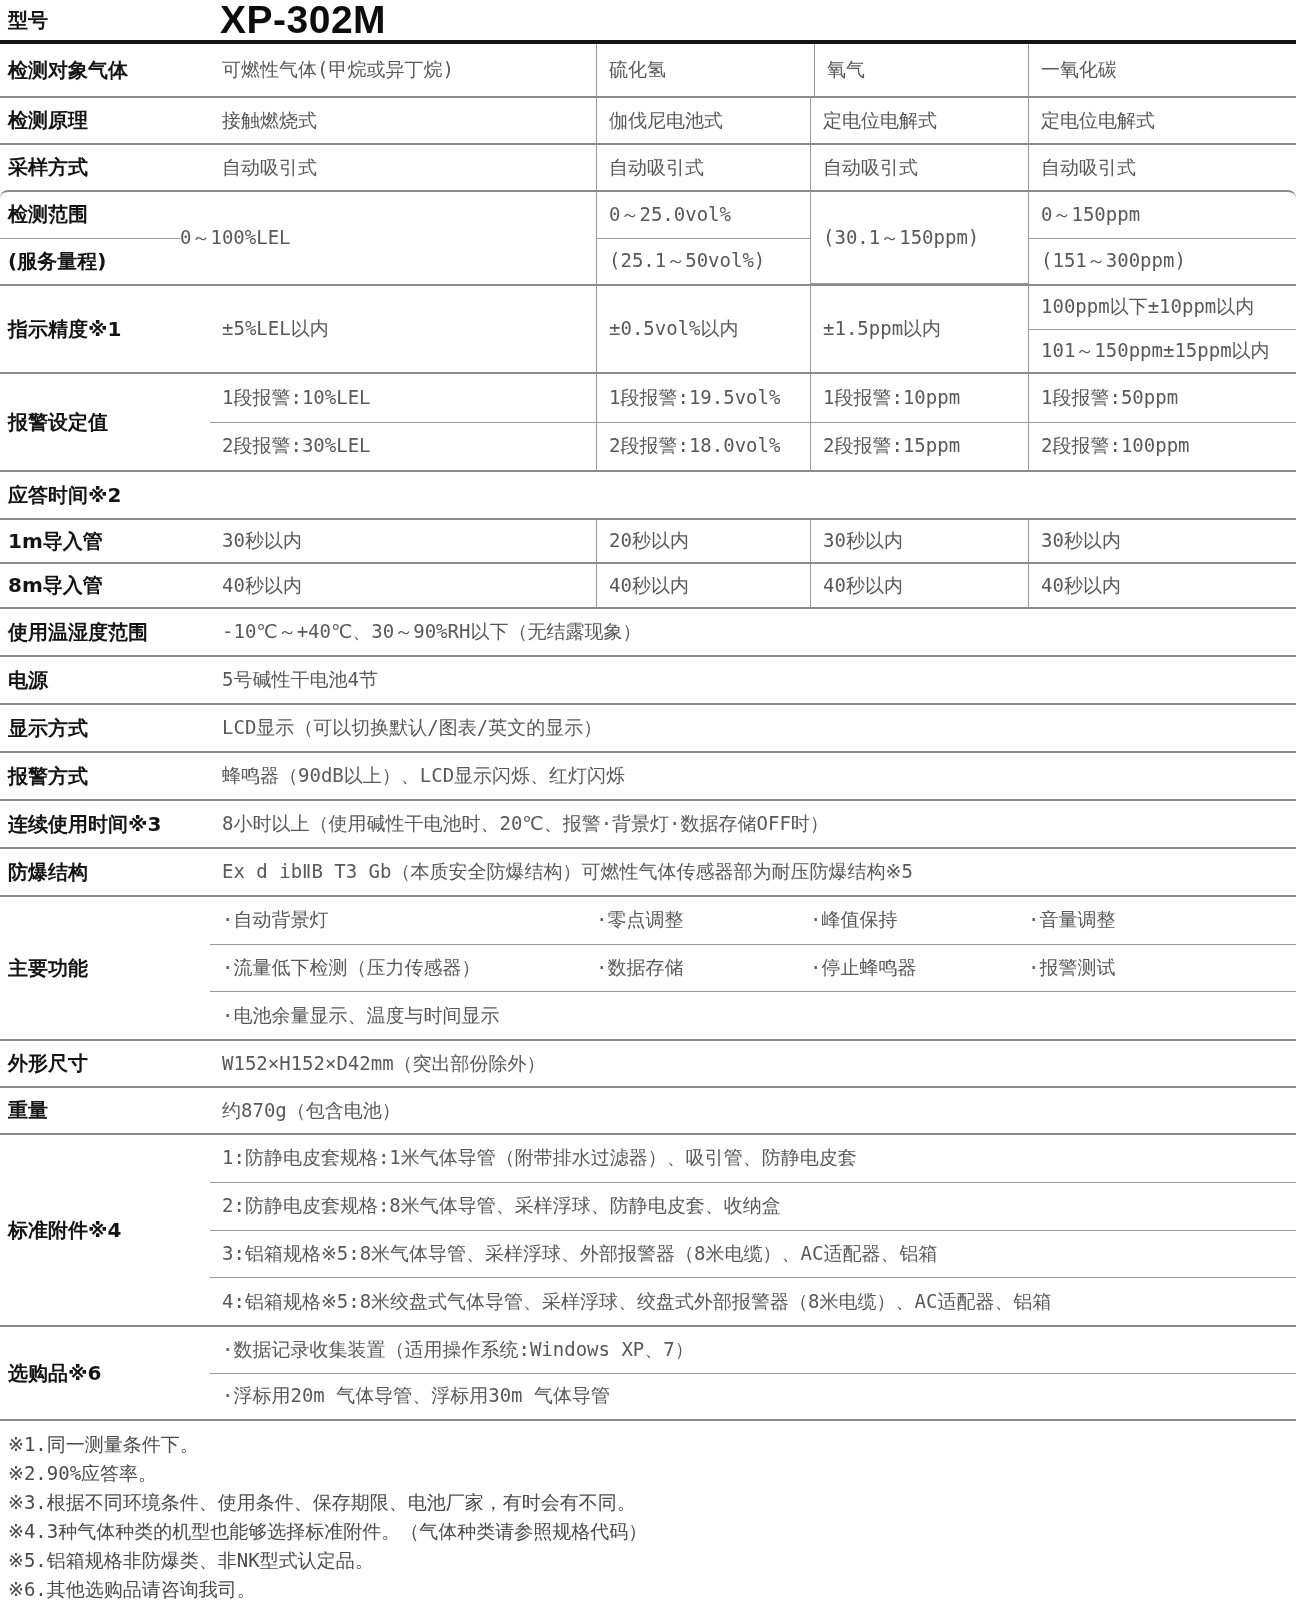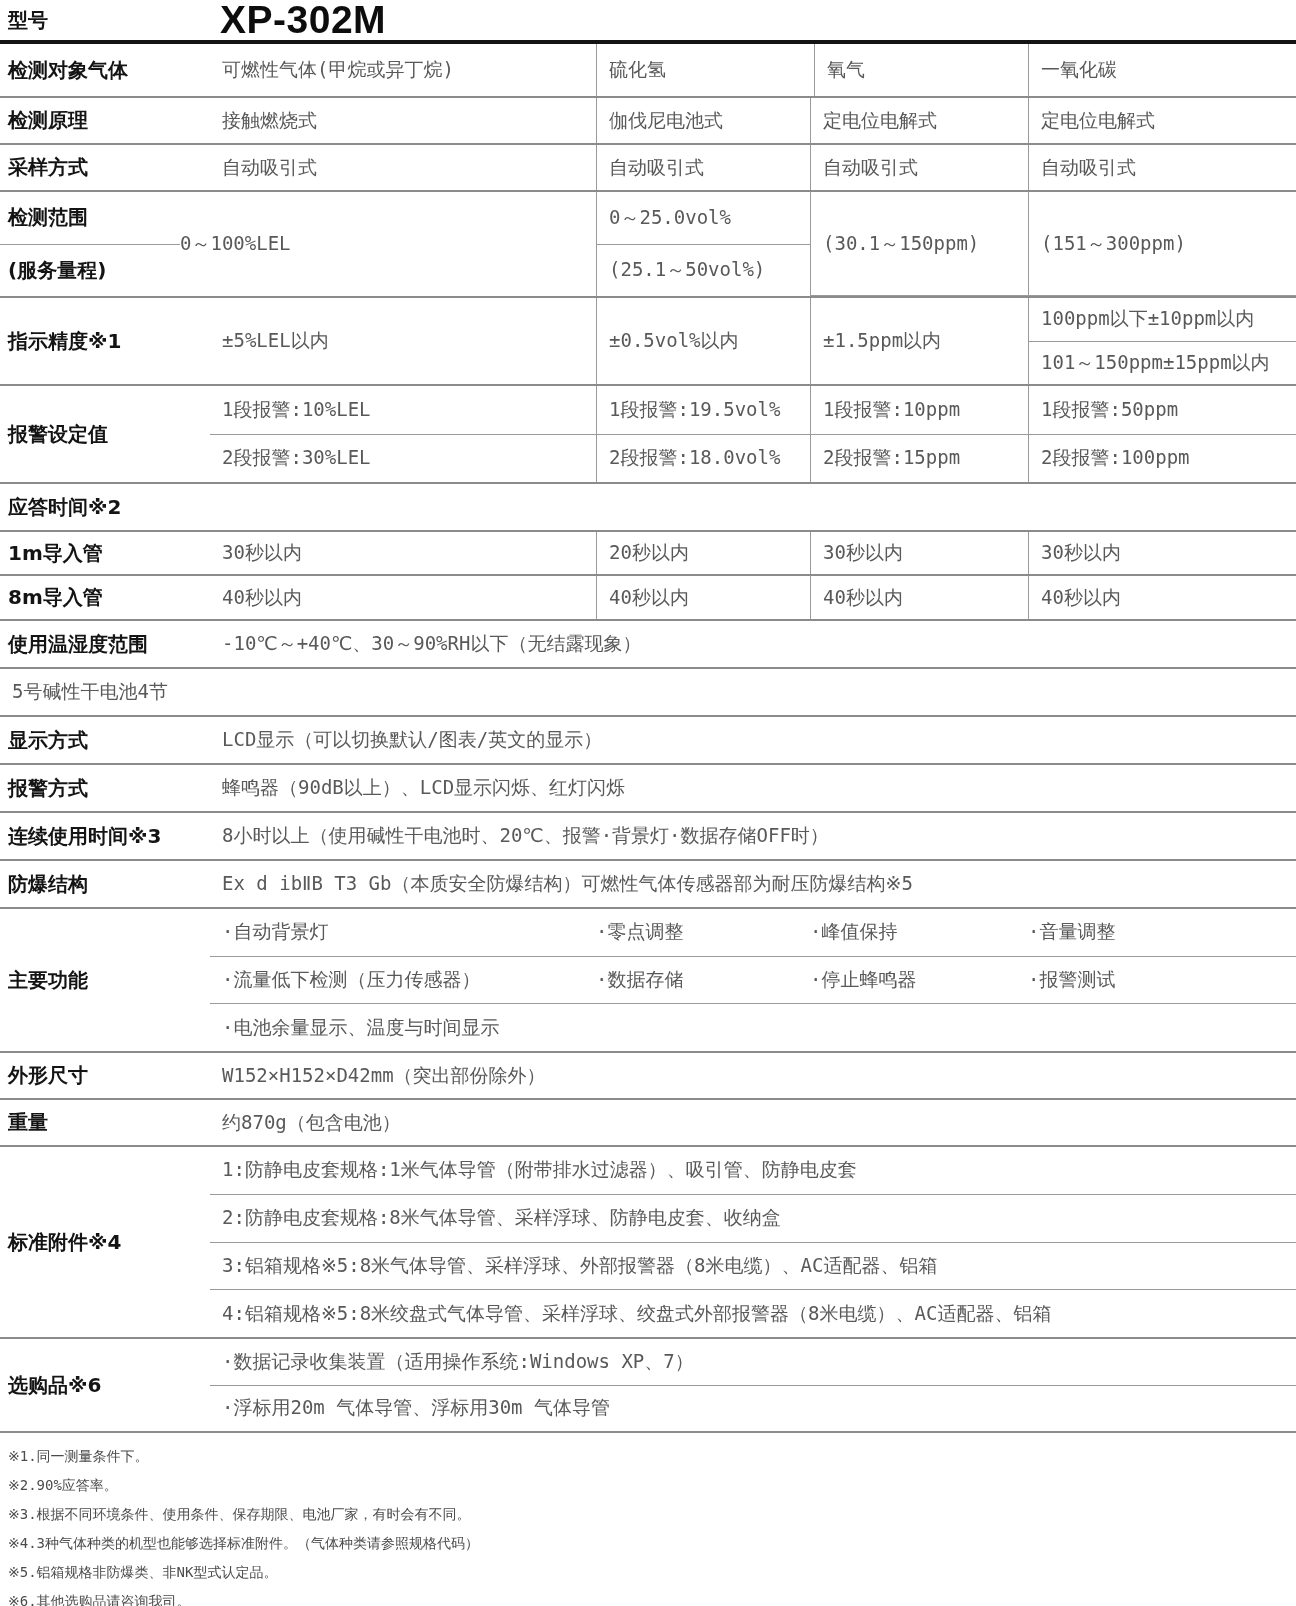--- a/index.html
+++ b/index.html
@@ -30,21 +30,21 @@
   .stack>.srow + .srow{border-top:1px solid var(--vline,#9a9a9a);}
 
   
   .row-header{height:44px;border-bottom:4px solid var(--hrule,#141414);display:flex;align-items:center;}
   .row-header .model{font-family:"Liberation Sans","DejaVu Sans",sans-serif;
       font-weight:700;font-size:39px;letter-spacing:0.5px;color:#0d0d0d;padding-left:10px;}
   .row-gas{height:52px;border-top:none !important;}
   .row-principle{height:47px;}
   .row-sampling{height:47px;}
 
-  .row-range{height:106px;}
+  .row-range{height:94px;border-radius:8px;}
   .range-lab{width:180px;display:flex;flex-direction:column;}
   .range-lab>div{flex:1;display:flex;align-items:center;padding-left:8px;
       font-weight:700;font-size:20px;}
   .range-lab>div:first-child{border-bottom:1px solid var(--vline,#9a9a9a);}
   .range-c1{width:416px;display:flex;align-items:center;}
   .rstack{display:flex;flex-direction:column;}
   .rstack>div{flex:1;display:flex;align-items:center;padding-left:12px;}
   .rstack>div:first-child{border-bottom:1px solid var(--vline,#9a9a9a);}
   .w-c2{width:214px;}.w-c3{width:218px;}.w-c4{width:268px;}
 
@@ -61,21 +61,21 @@
   .row-opt{height:94px;}
 
   .fcell1{width:386px;padding-left:12px;}
   .fcell2{width:214px;}
   .fcell3{width:218px;}
   .fcell4{width:268px;}
 
   
   .footnotes{height:187px;padding:9px 0 0 8px;}
   .footnotes .fn{font-family:"DejaVu Sans Mono","DejaVu Sans",sans-serif;
-      font-size:14px;color:#4b4b4b;line-height:29px;}
+      font-size:19px;color:#4b4b4b;line-height:29px;}
 </style>
 </head>
 <body>
 
 <div class="sheet">
 
   <div class="row-header">
     <div class="lab">型号</div>
     <div class="model">XP-302M</div>
   </div>
@@ -111,20 +111,21 @@
     </div>
     <div class="range-c1 val">0～100%LEL</div>
     <div class="rstack w-c2 vline">
       <div class="val">0～25.0vol%</div>
       <div class="val">(25.1～50vol%)</div>
     </div>
     <div class="rstack w-c3 vline">
       <div class="val">(30.1～150ppm)</div>
     </div>
     <div class="rstack w-c4 vline">
+      <div class="val">0～150ppm</div>
       <div class="val">(151～300ppm)</div>
     </div>
   </div>
 
   <div class="trow row-accuracy">
     <div class="lab">指示精度※1</div>
     <div class="cell c1 val">±5%LEL以内</div>
     <div class="cell c2 val vline">±0.5vol%以内</div>
     <div class="cell c3 val vline">±1.5ppm以内</div>
     <div class="rstack w-c4 vline">
@@ -169,20 +170,21 @@
     <div class="cell c2 val vline">40秒以内</div>
     <div class="cell c3 val vline">40秒以内</div>
     <div class="cell c4 val vline">40秒以内</div>
   </div>
 
   <div class="trow row-simple">
     <div class="lab">使用温湿度范围</div>
     <div class="wide val">-10℃～+40℃、30～90%RH以下（无结露现象）</div>
   </div>
   <div class="trow row-simple">
+    <div class="lab">电源</div>
     <div class="wide val">5号碱性干电池4节</div>
   </div>
   <div class="trow row-simple">
     <div class="lab">显示方式</div>
     <div class="wide val">LCD显示（可以切换默认/图表/英文的显示）</div>
   </div>
   <div class="trow row-simple">
     <div class="lab">报警方式</div>
     <div class="wide val">蜂鸣器（90dB以上）、LCD显示闪烁、红灯闪烁</div>
   </div>

